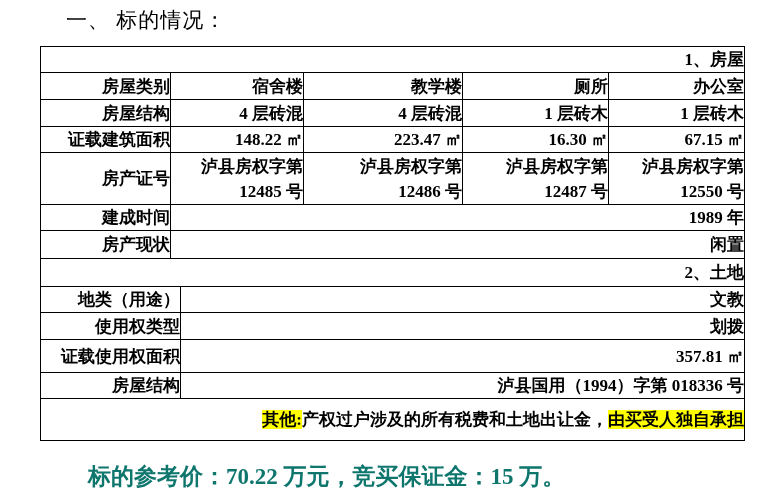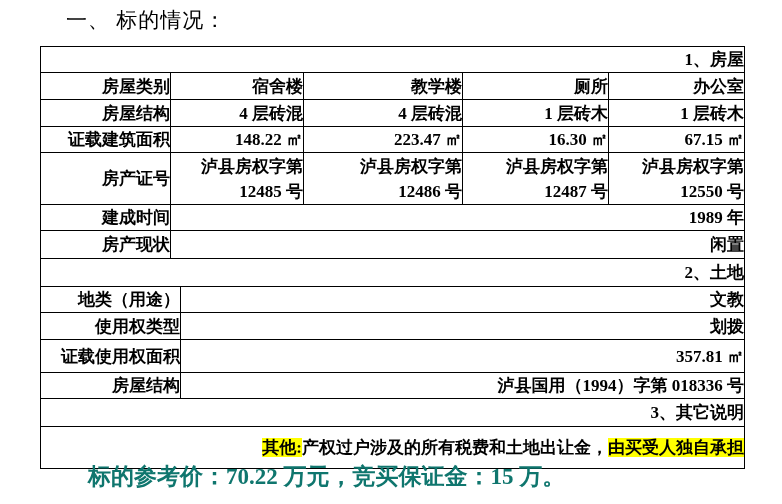--- a/index.html
+++ b/index.html
@@ -151,23 +151,20 @@
     <tr class="h33">
       <td colspan="2">证载使用权面积</td>
       <td colspan="4">357.81 ㎡</td>
     </tr>
 
     <tr class="h26">
       <td colspan="2">房屋结构</td>
       <td colspan="4">泸县国用（1994）字第 018336 号</td>
     </tr>
 
-    <tr class="h28">
-      <td colspan="6">3、其它说明</td>
-    </tr>
 
     <tr class="h25">
       <td colspan="6">
         <span class="hl">其他:</span><span>产权过户涉及的所有税费和土地出让金，</span><span class="hl">由买受人独自承担</span>
       </td>
     </tr>
   </tbody>
     </table>
 
   <div class="footer-red">标的参考价：70.22 万元，竞买保证金：15 万。</div>

